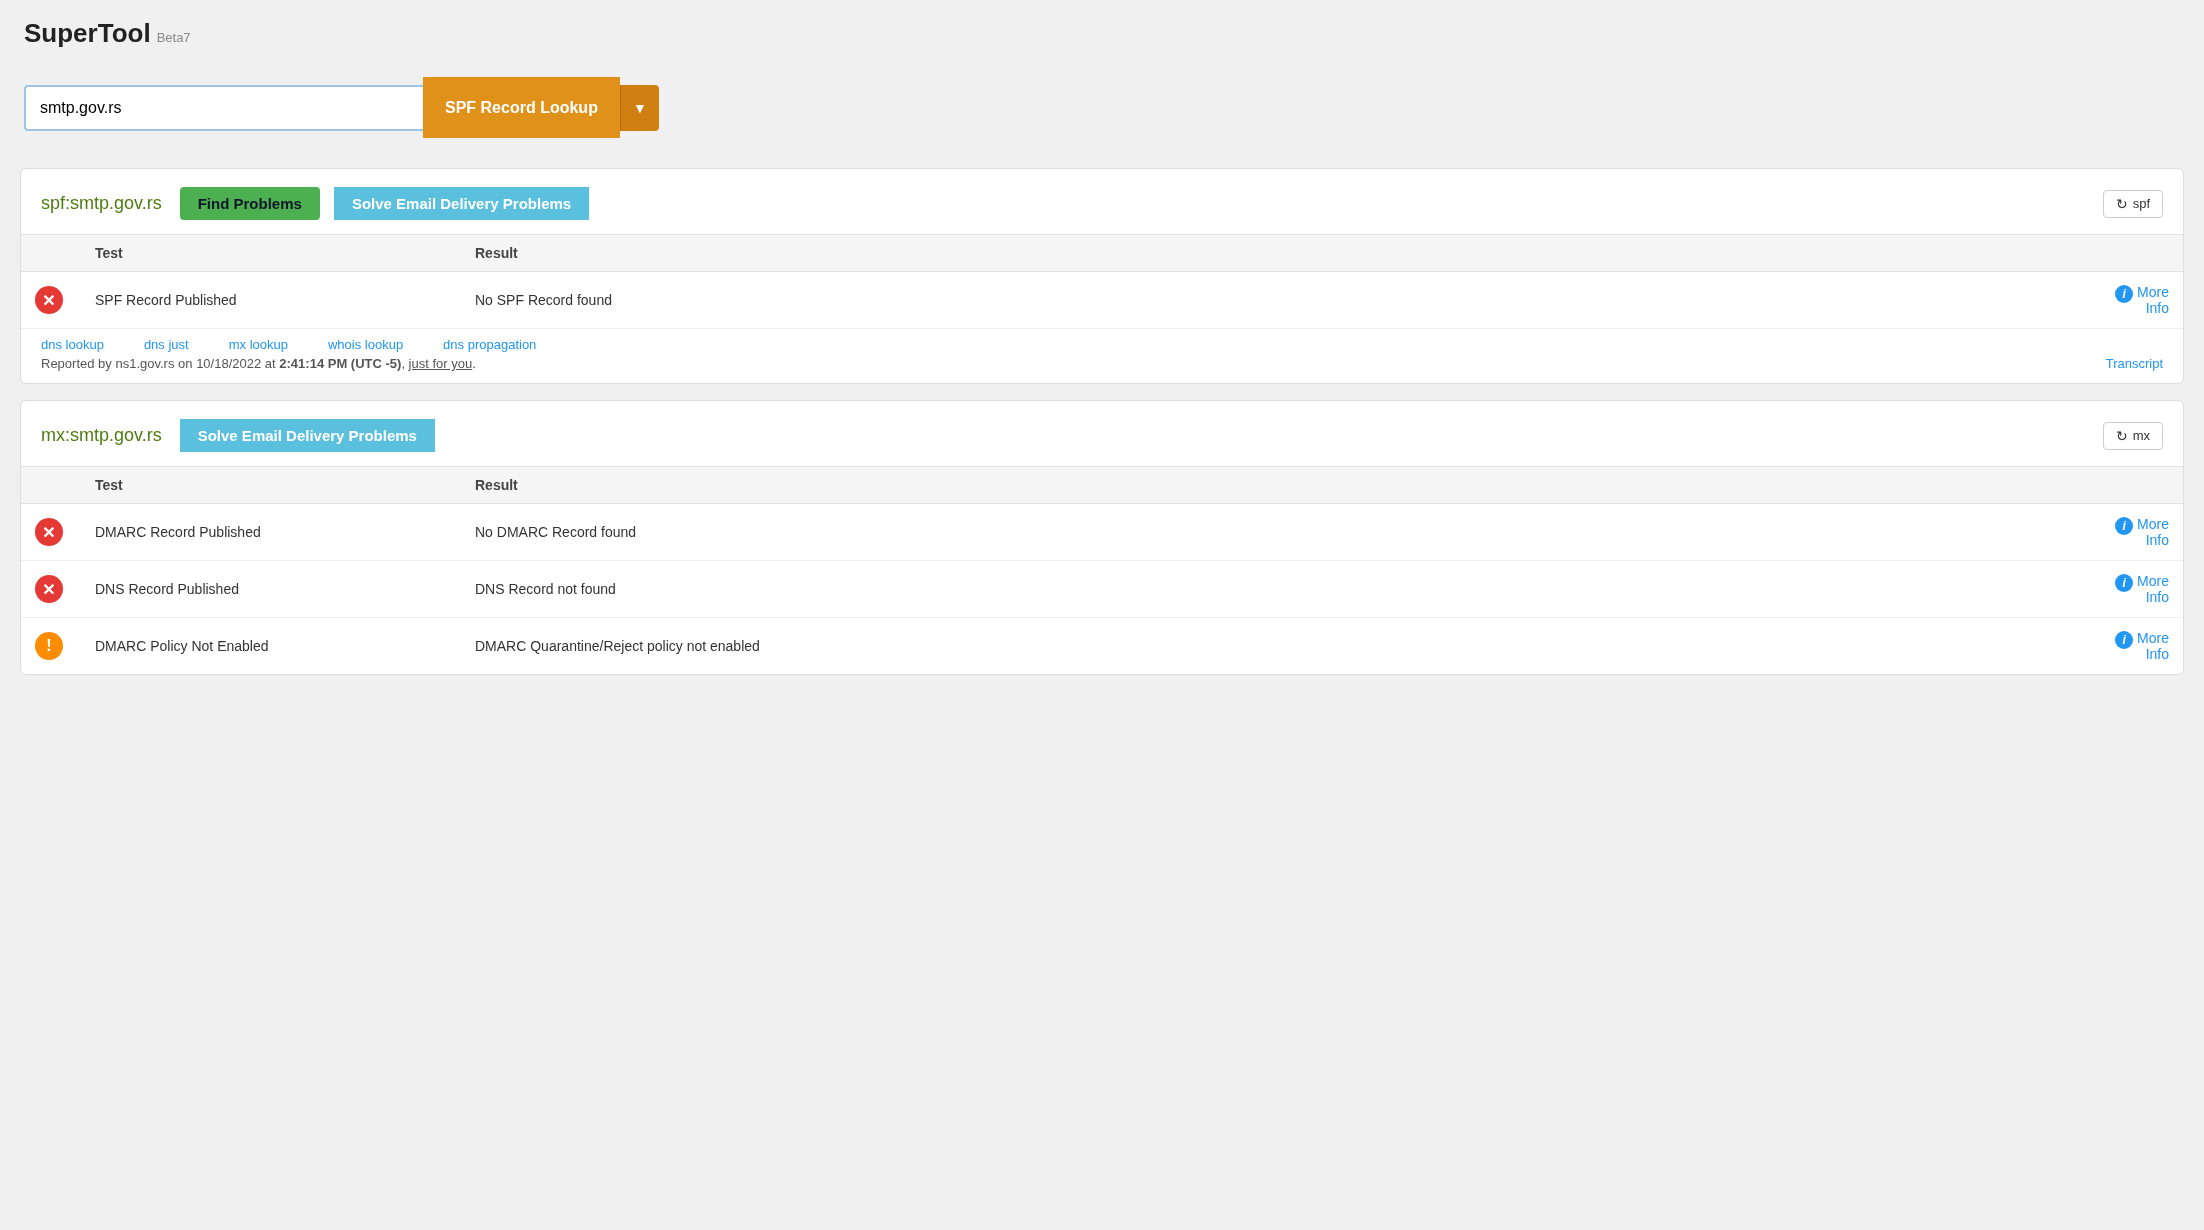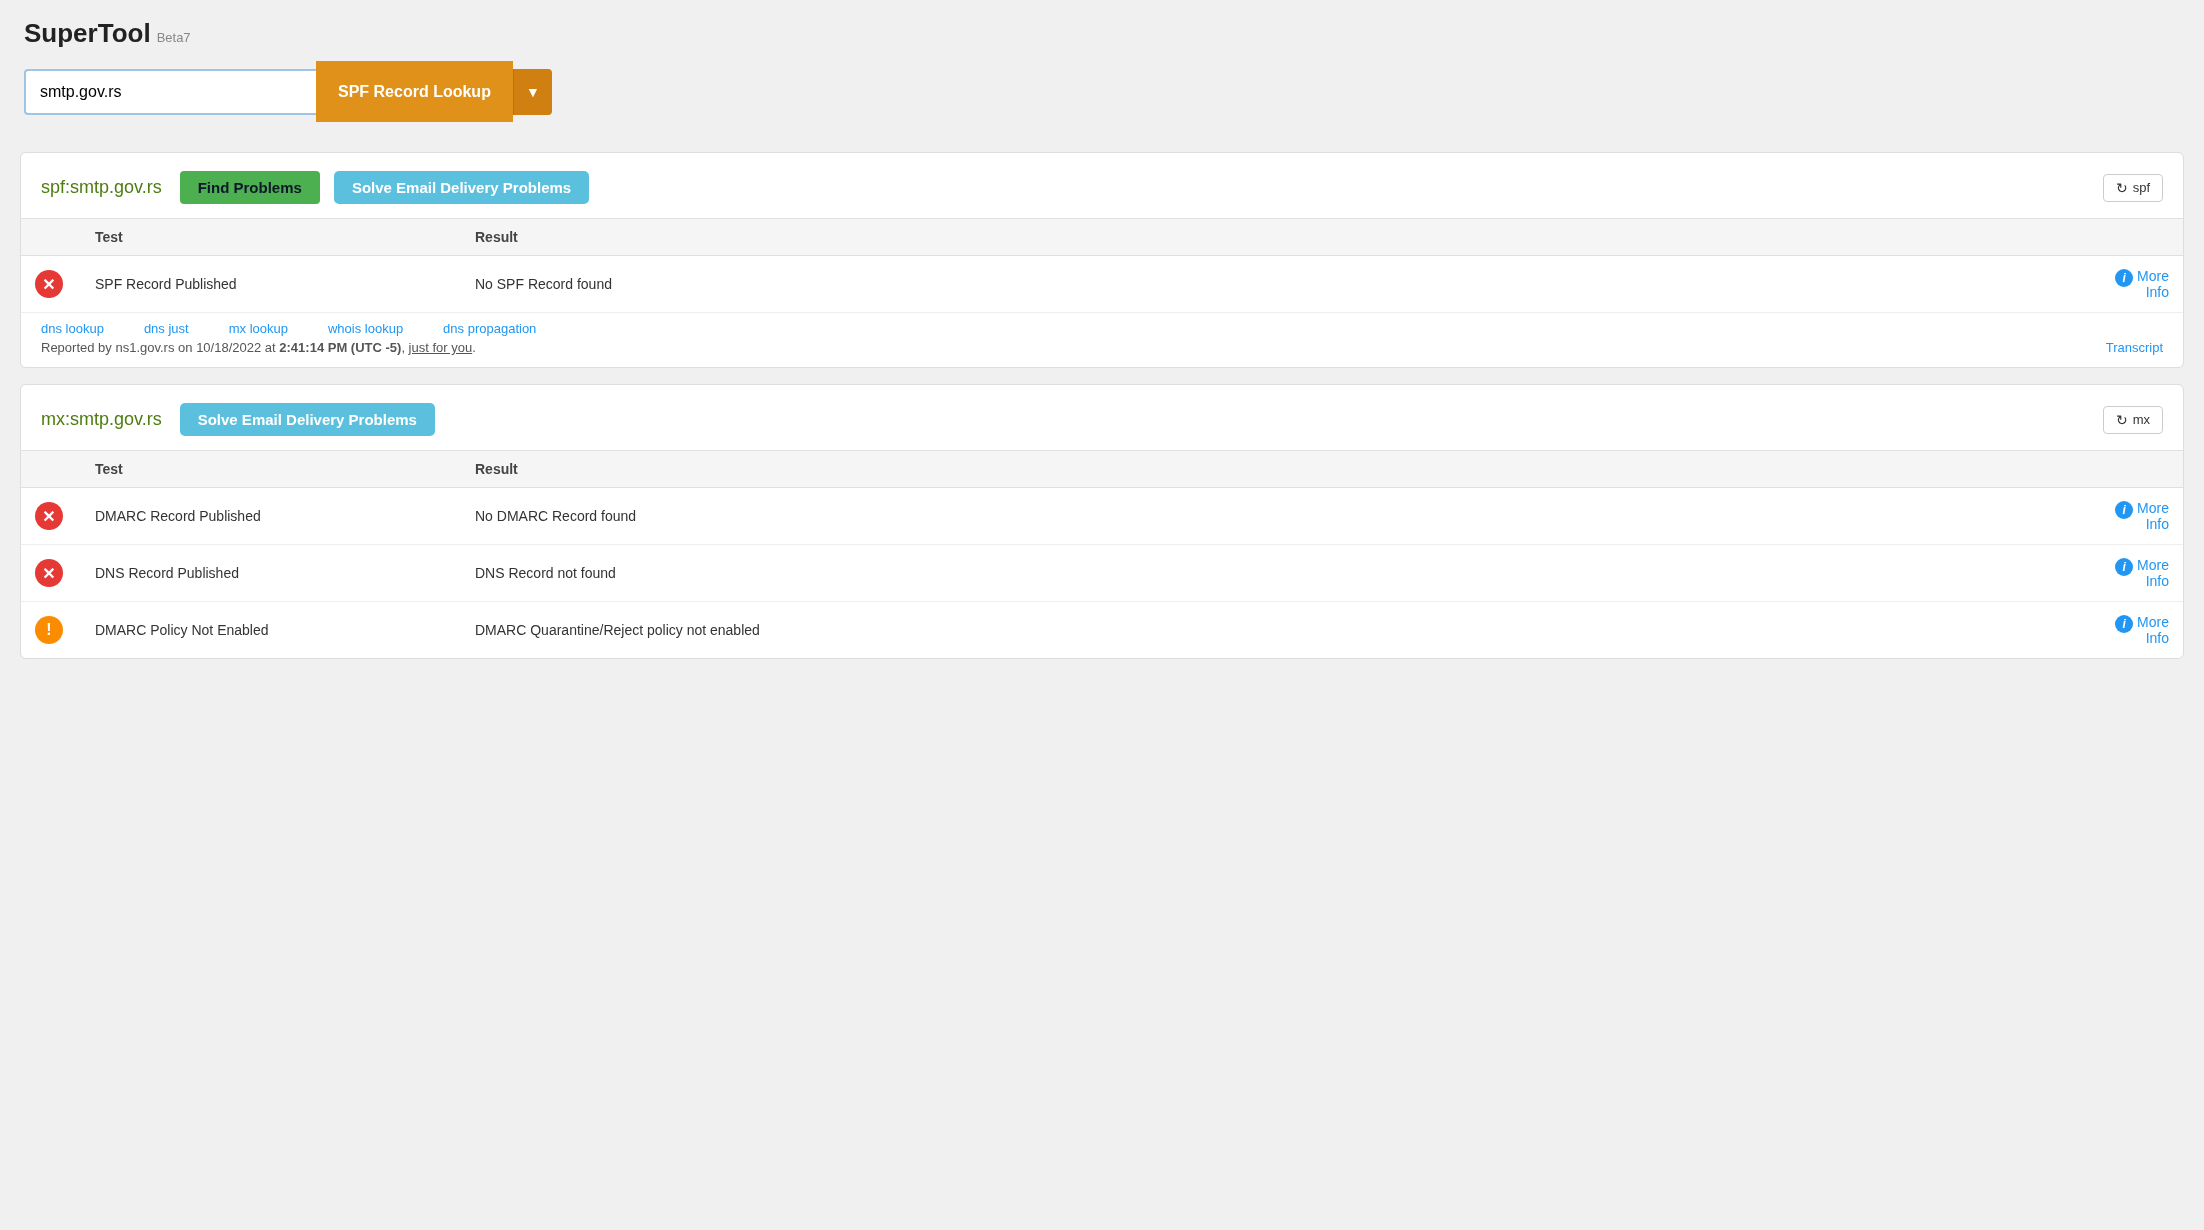--- a/index.html
+++ b/index.html
@@ -9,21 +9,21 @@
       background: #f0f0f0;
       color: #333;
     }
 
     
     .header {
       background: #f0f0f0;
       padding: 18px 24px 14px 24px;
       display: flex;
       flex-direction: column;
-      gap: 12px;
+      gap: 28px;
     }
     .brand {
       display: flex;
       align-items: baseline;
       gap: 6px;
     }
     .brand-name {
       font-size: 26px;
       font-weight: 700;
       color: #222;
@@ -31,21 +31,21 @@
     .brand-beta {
       font-size: 13px;
       color: #888;
     }
     .search-row {
       display: flex;
       align-items: center;
       gap: 0;
     }
     .search-input {
-      width: 292px;
+      width: 399px;
       height: 46px;
       border: 2px solid #a0c4e8;
       border-right: none;
       border-radius: 4px 0 0 4px;
       padding: 0 14px;
       font-size: 16px;
       outline: none;
       background: #fff;
     }
     .lookup-btn {
@@ -106,21 +106,21 @@
       border-radius: 4px;
       padding: 8px 18px;
       font-size: 15px;
       font-weight: 600;
       cursor: pointer;
     }
     .solve-btn {
       background: #5bc0de;
       color: #fff;
       border: none;
-      border-radius: 5px;
+      border-radius: 0;
       padding: 8px 18px;
       font-size: 15px;
       font-weight: 600;
       cursor: pointer;
     }
     .refresh-btn {
       margin-left: auto;
       background: #fff;
       border: 1px solid #ccc;
       border-radius: 4px;

